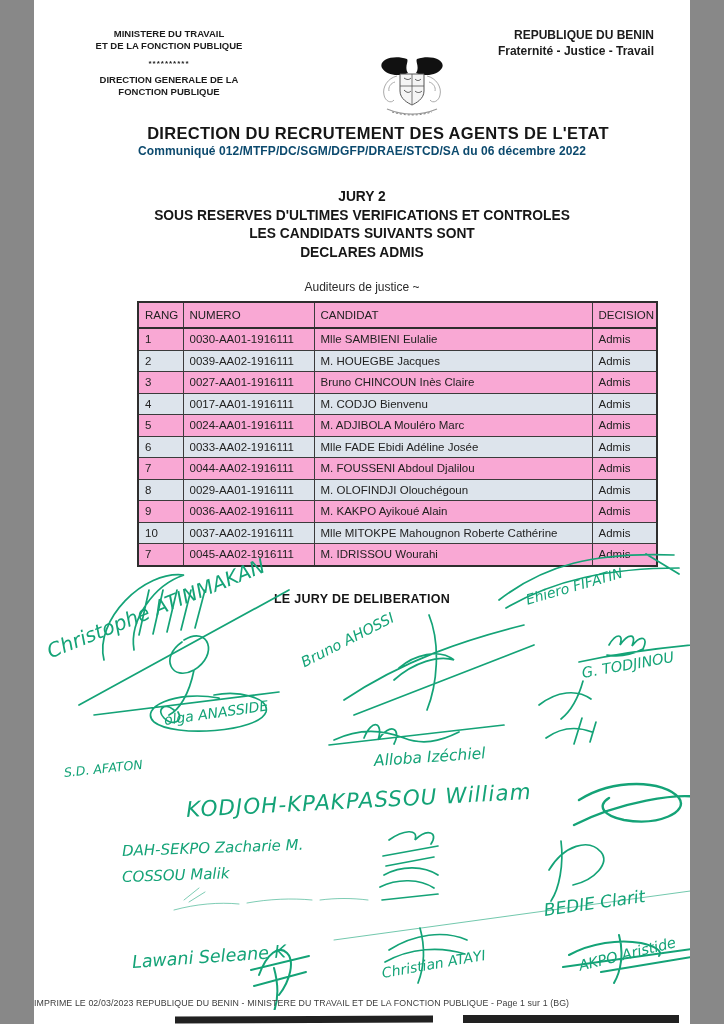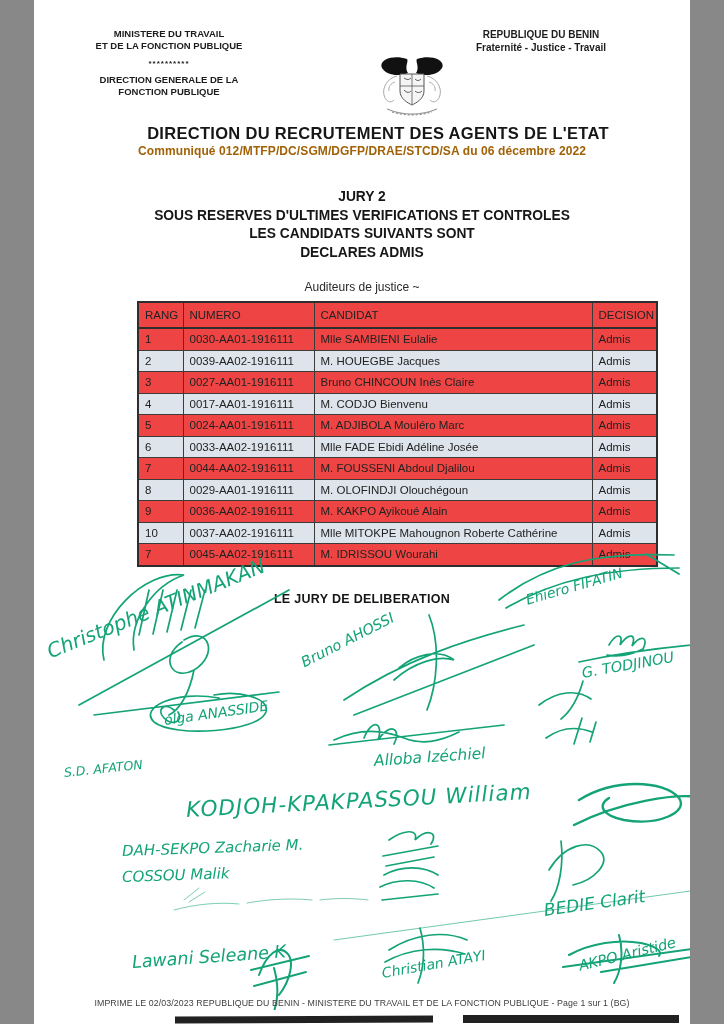--- a/index.html
+++ b/index.html
@@ -5,35 +5,35 @@
   html,body{margin:0;padding:0;background:#888;}
   .page{
     position:relative;width:656px;height:1024px;background:#ffffff;
     font-family:"Liberation Sans",sans-serif;color:#222;overflow:hidden;
     margin:0 auto;
   }
   
   .hdr-left{position:absolute;left:28px;top:28px;width:214px;text-align:center;
     font-size:9.5px;font-weight:bold;line-height:1.3;color:#1c1c1c;}
   .hdr-sep{display:block;font-size:8px;letter-spacing:1px;margin:6px 0 5px;}
-  .hdr-right{position:absolute;right:24px;top:28px;width:250px;text-align:center;
-    font-size:10px;font-weight:bold;line-height:1.3;color:#1c1c1c;}
+  .hdr-right{position:absolute;right:36px;top:28px;width:250px;text-align:right;
+    font-size:12px;font-weight:bold;line-height:1.3;color:#1c1c1c;}
   .emblem{position:absolute;left:333px;top:56px;}
   
   .doc-title{position:absolute;left:16px;top:124px;width:100%;text-align:center;
     font-size:16.5px;font-weight:bold;letter-spacing:.3px;color:#161616;}
   .doc-subtitle{position:absolute;left:0;top:144px;width:100%;text-align:center;
-    font-size:12px;font-weight:bold;letter-spacing:.1px;color:#a16207;}
+    font-size:12px;font-weight:bold;letter-spacing:.1px;color:#0c4a6e;}
   .jury-block{position:absolute;left:0;top:188px;width:100%;text-align:center;
     font-size:13.8px;font-weight:bold;line-height:18.5px;color:#161616;}
   .section-label{position:absolute;left:0;top:280px;width:100%;text-align:center;
     font-size:12px;color:#2a2a2a;}
   
   .results{position:absolute;left:103px;top:301px;border-collapse:collapse;
-    table-layout:fixed;width:519px;background:#ef4444;}
+    table-layout:fixed;width:519px;background:#f9a8d4;}
   .results th,.results td{border:1px solid #3b3b3b;font-weight:normal;
     font-size:11.5px;color:#222;text-align:left;padding:1px 4px 1px 6px;
     overflow:hidden;white-space:nowrap;}
   .results{border:2px solid #2e2e2e;}
   .results thead th{height:22px;border-bottom:2px solid #2e2e2e;}
   .results tbody td{height:18.5px;}
   .results tr.shade td{background:#dde4ec;}
   
   .jury-heading{position:absolute;left:0;top:592px;width:100%;text-align:center;
     font-size:12.5px;font-weight:bold;letter-spacing:.3px;color:#161616;}
@@ -48,21 +48,21 @@
   .sig6{left:30px;top:765px;font-size:12.5px;transform:rotate(-6deg);}
   .sig7{left:340px;top:752px;font-size:15.5px;transform:rotate(-4deg);}
   .sig8{left:152px;top:797px;font-size:21.5px;transform:rotate(-3deg);letter-spacing:1px;}
   .sig9{left:88px;top:842px;font-size:15px;transform:rotate(-2deg);}
   .sig10{left:88px;top:868px;font-size:15px;transform:rotate(-2deg);}
   .sig11{left:510px;top:900px;font-size:17px;transform:rotate(-8deg);}
   .sig12{left:348px;top:965px;font-size:14px;transform:rotate(-10deg);}
   .sig13{left:545px;top:958px;font-size:14.5px;transform:rotate(-14deg);}
   .sig14{left:98px;top:952px;font-size:17.5px;transform:rotate(-4deg);}
   
-  .footer{position:absolute;left:0;top:998px;width:100%;text-align:center;
+  .footer{position:absolute;left:0;top:998px;width:100%;text-align:left;
     font-size:8.8px;color:#3d3d3d;letter-spacing:.1px;}
   .bar{position:absolute;background:#212121;}
   .bar1{left:141px;top:1016px;width:258px;height:7px;transform:rotate(-.2deg);}
   .bar2{left:429px;top:1015px;width:216px;height:8px;}
 </style>
 </head>
 <body>
 
 <div class="page">
 

